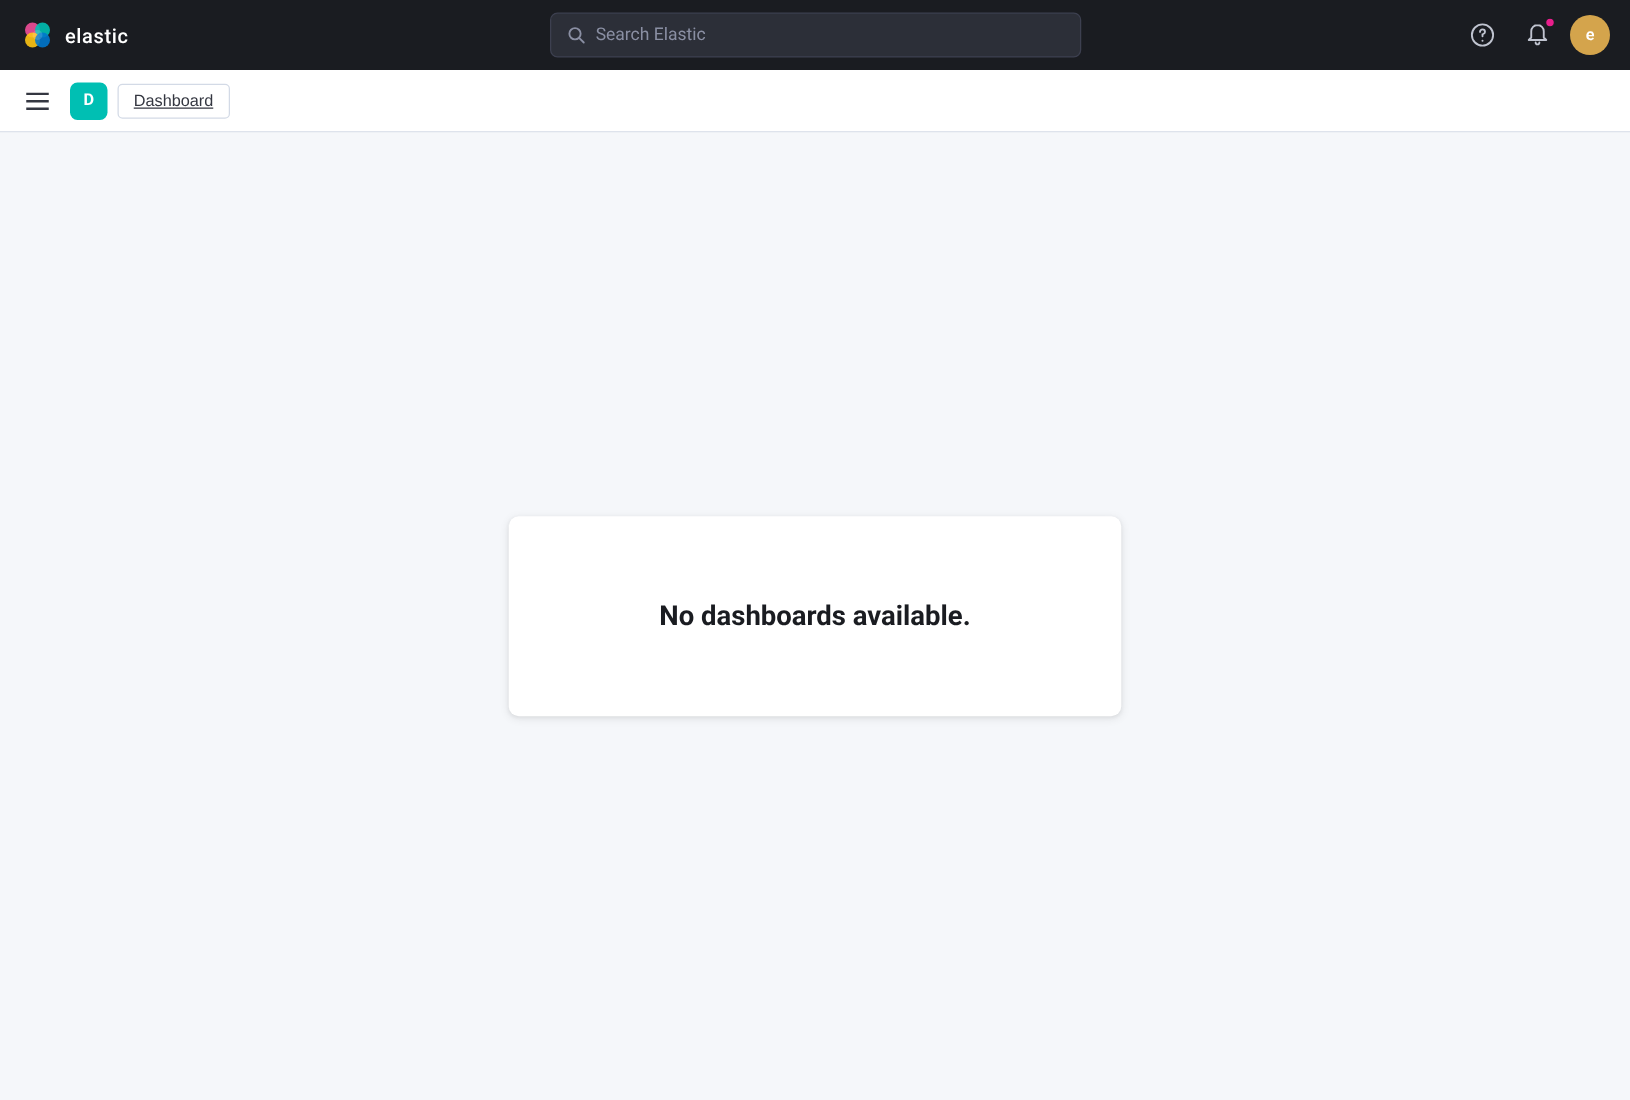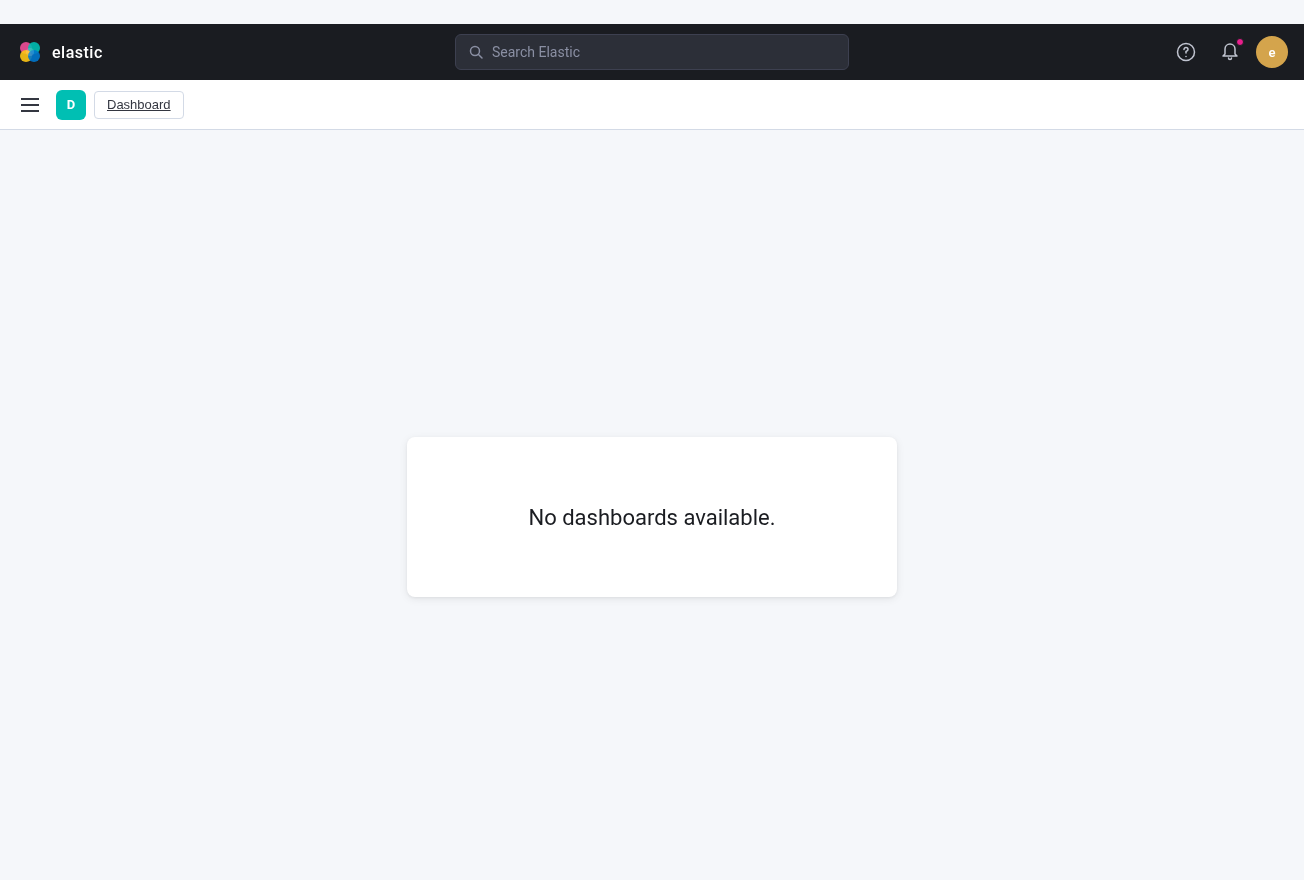--- a/index.html
+++ b/index.html
@@ -17,21 +17,20 @@
     }
 
     
     .top-nav {
       background-color: #1a1c21;
       height: 56px;
       display: flex;
       align-items: center;
       padding: 0 16px;
       gap: 16px;
-      margin-top: 24px;
     }
 
     .logo-area {
       display: flex;
       align-items: center;
       gap: 8px;
       min-width: 120px;
     }
 
     .logo-text {
@@ -41,21 +40,21 @@
       letter-spacing: 0.5px;
     }
 
     .search-bar-wrapper {
       flex: 1;
       display: flex;
       justify-content: center;
     }
 
     .search-bar {
-      width: 394px;
+      width: 425px;
       height: 36px;
       background-color: #2c2f38;
       border: 1px solid #3d4050;
       border-radius: 6px;
       display: flex;
       align-items: center;
       padding: 0 12px;
       gap: 8px;
       cursor: text;
     }
@@ -184,21 +183,21 @@
       width: 490px;
       min-height: 160px;
       display: flex;
       align-items: center;
       justify-content: center;
       padding: 40px 60px;
     }
 
     .empty-state-text {
       font-size: 22px;
-      font-weight: 400;
+      font-weight: 700;
       color: #1a1c21;
       text-align: center;
     }
 
     
     .logo-svg-container {
       width: 28px;
       height: 28px;
     }
   </style>

